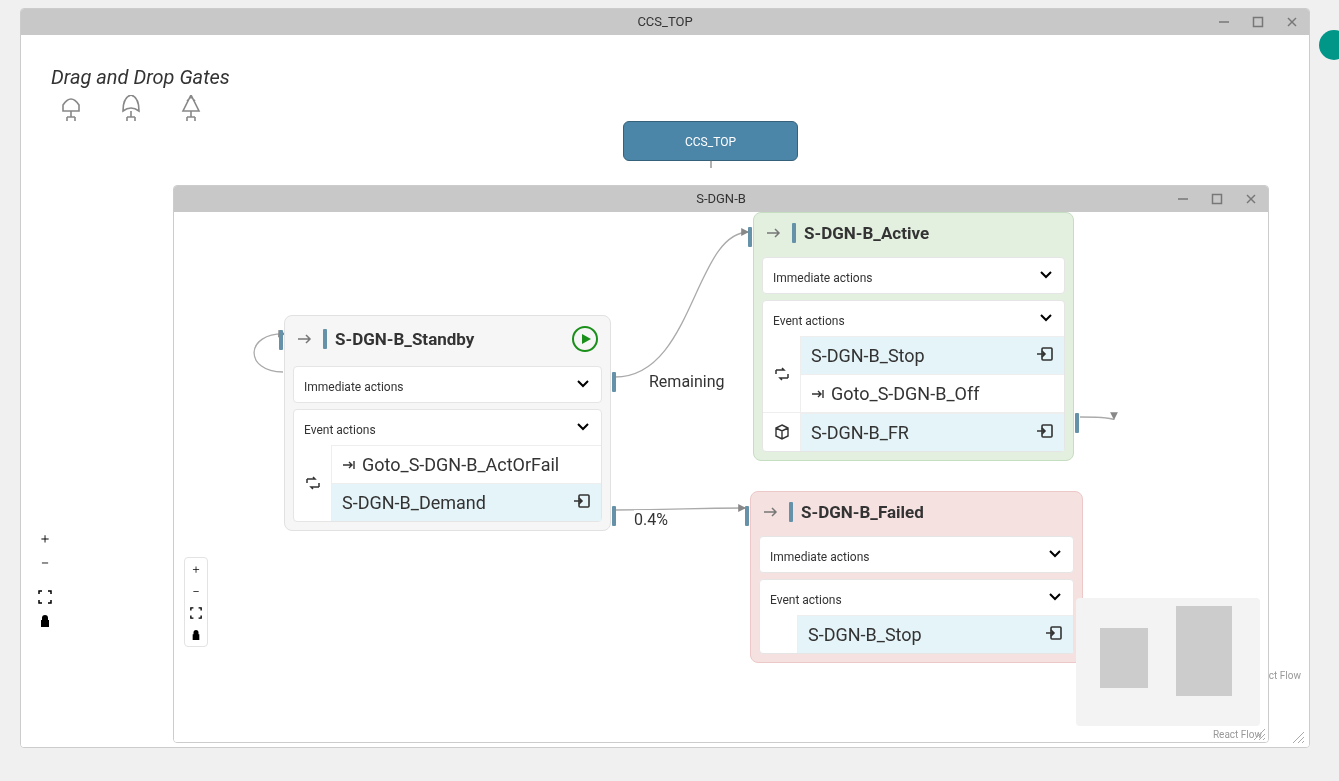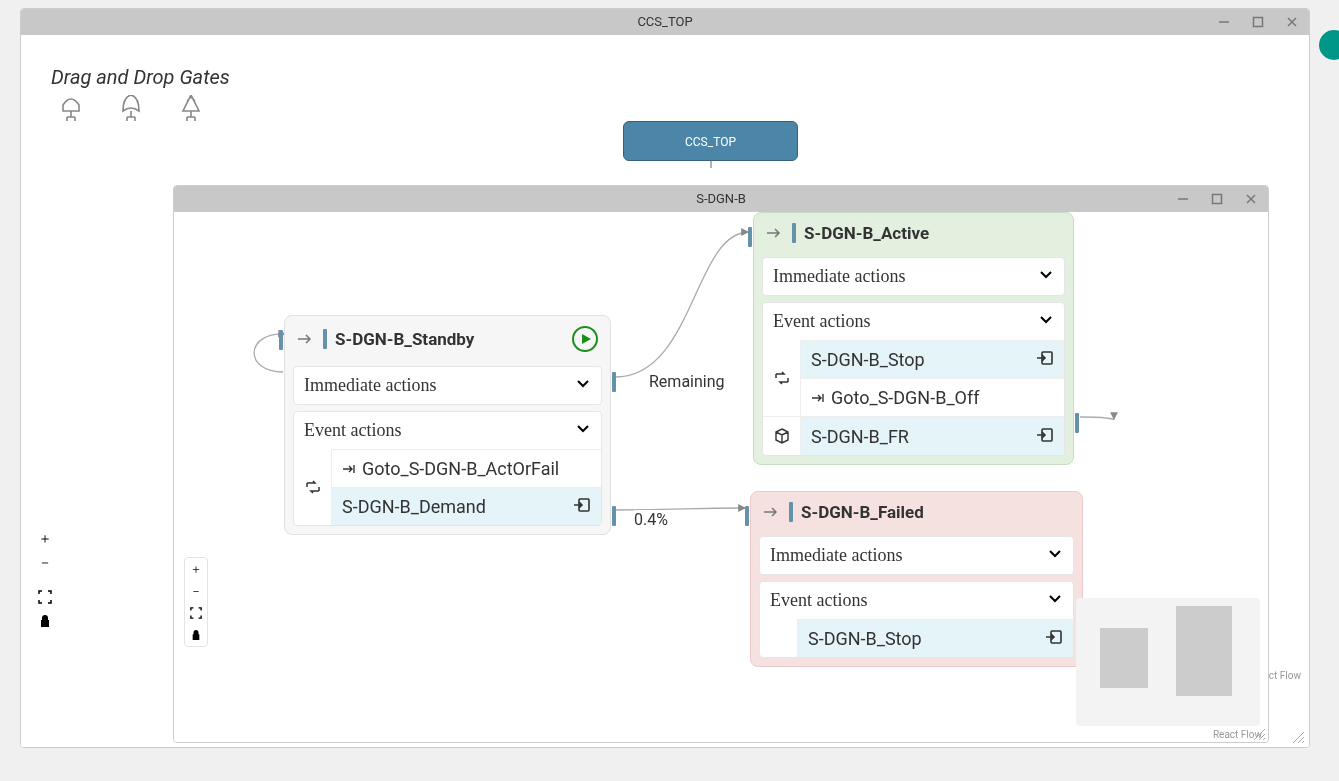--- a/index.html
+++ b/index.html
@@ -33,21 +33,21 @@
   .rf-attr{position:absolute;right:6px;bottom:2px;font-size:10px;color:#999;}
   .inner-ctrls{position:absolute;left:10px;top:345px;width:24px;background:#fff;border:1px solid #e3e3e3;border-radius:4px;}
   .inner-ctrls .ctrl-btn{width:22px;height:22px;font-size:12px;}
 
   
   .state{position:absolute;border-radius:8px;padding:6px 8px 8px;}
   .state-hdr{display:flex;align-items:center;gap:8px;padding:4px 4px 8px;font-weight:700;font-size:17px;}
   .in-arrow{stroke:#777;fill:none;stroke-width:1.5;}
   .marker-bar{width:4px;height:20px;background:#6692a9;border-radius:1px;}
   .section{background:#fff;border:1px solid #e5e5e5;border-radius:4px;margin-top:6px;}
-  .sec-row{display:flex;align-items:center;justify-content:space-between;padding:8px 10px;font-size:18px;font-family:Liberation Serif, serif;}
+  .sec-row{display:flex;align-items:flex-end;justify-content:space-between;padding:8px 10px;font-size:12px;}
   .chev svg{stroke:#000;}
   .ev-body{display:flex;}
   .ev-gutter{width:38px;display:flex;align-items:center;justify-content:center;border-right:1px solid #eee;}
   .ev-list{flex:1;}
   .ev-item{padding:8px 10px;font-size:18px;display:flex;justify-content:space-between;align-items:center;border-top:1px solid #eee;}
   .ev-hi{background:#e5f4f8;}
   .ev-sub{display:flex;align-items:center;gap:6px;}
 
   .st-standby{left:110px;top:103px;width:327px;background:#f6f6f6;border:1px solid #e1e1e1;}
   .st-active{left:579px;top:0px;width:321px;background:#e3f0e0;border:1px solid #c5ddc0;}

